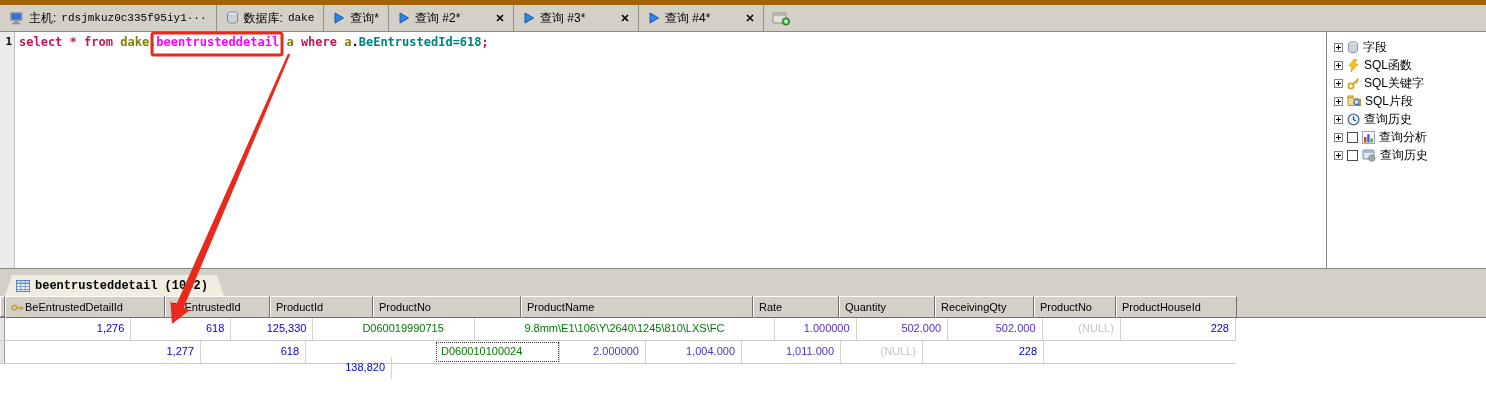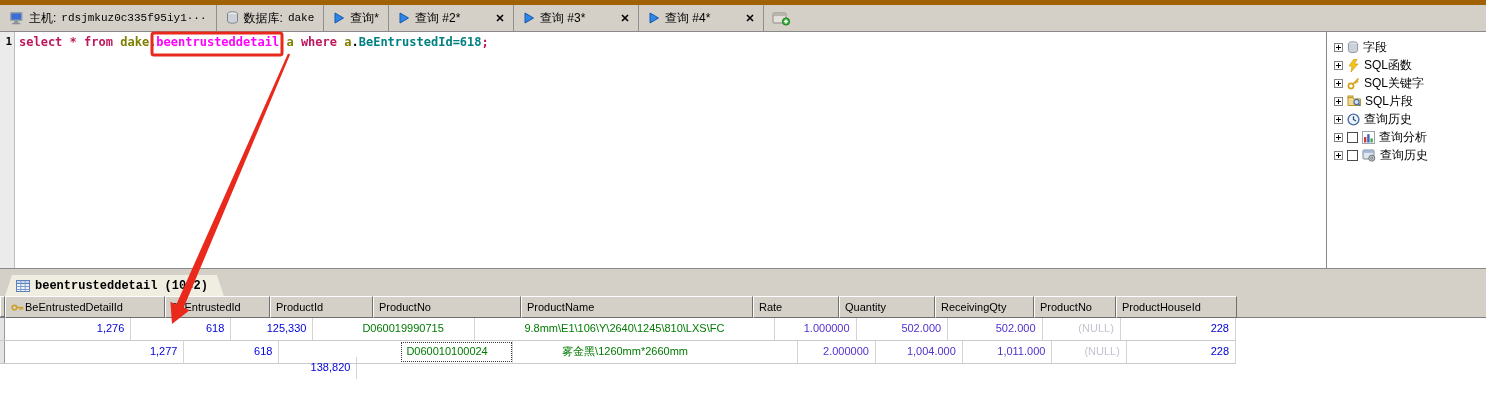--- a/index.html
+++ b/index.html
@@ -339,21 +339,20 @@
           <div class="cell cell-num right" style="width: 99px;">502.000</div>
           <div class="cell cell-null right" style="width: 82px;">(NULL)</div>
           <div class="cell cell-id right" style="width: 121px;">228</div>
         </div>
         <div class="grow">
           <div class="rspacer"></div>
           <div class="cell cell-id right" style="width: 160px; margin-left: 36px;">1,277</div>
           <div class="cell cell-id right" style="width: 105px;">618</div>
           <div class="cell cell-id right" style="width: 86px; margin-top: 16px;">138,820</div>
           <div class="cell cell-text sel" style="width: 125px;">D060010100024</div>
-          <div class="cell cell-text" style="width: 270px;">雾金黑\1260mm*2660mm</div>
           <div class="cell cell-num right" style="width: 86px;">2.000000</div>
           <div class="cell cell-num right" style="width: 96px;">1,004.000</div>
           <div class="cell cell-num right" style="width: 99px;">1,011.000</div>
           <div class="cell cell-null right" style="width: 82px;">(NULL)</div>
           <div class="cell cell-id right" style="width: 121px;">228</div>
         </div>
       </div>
   </div>
 
   <svg class="overlay" viewBox="0 0 1486 405" xmlns="http://www.w3.org/2000/svg">

